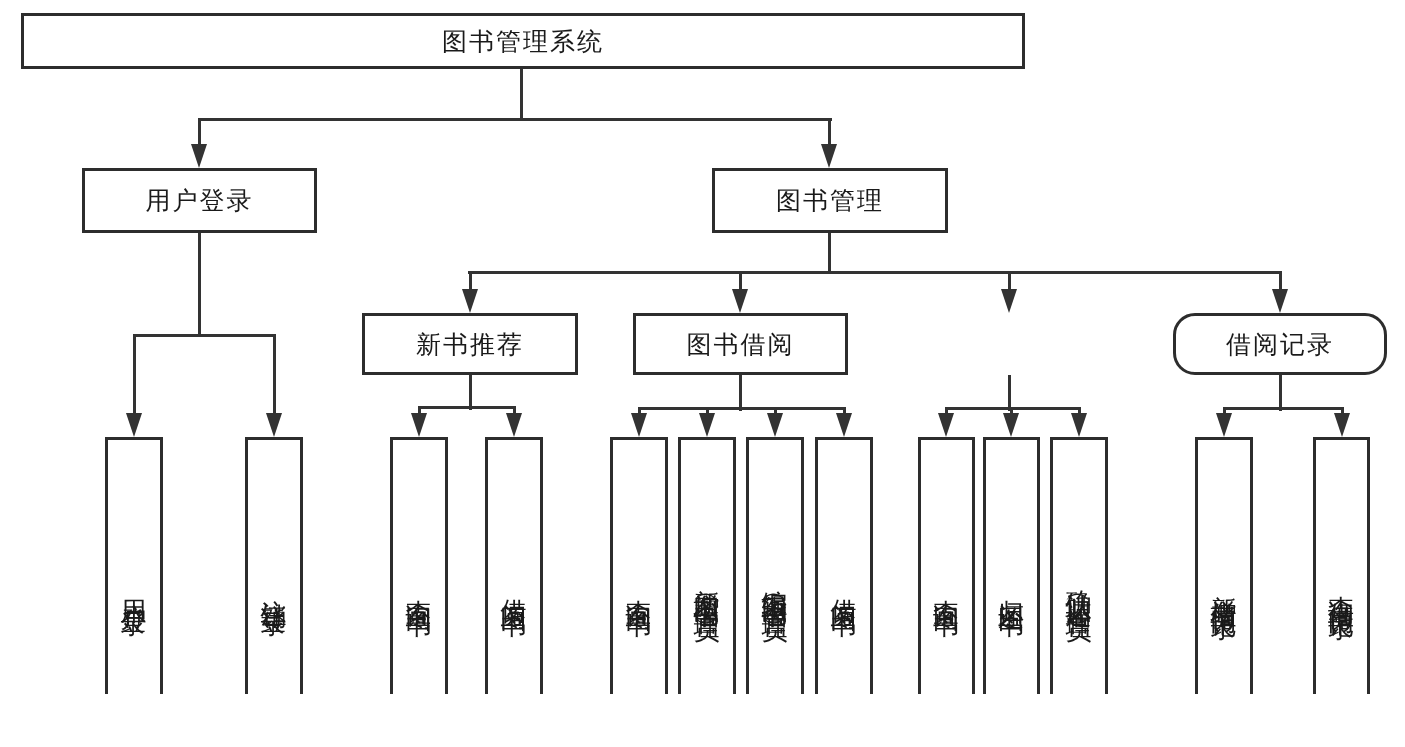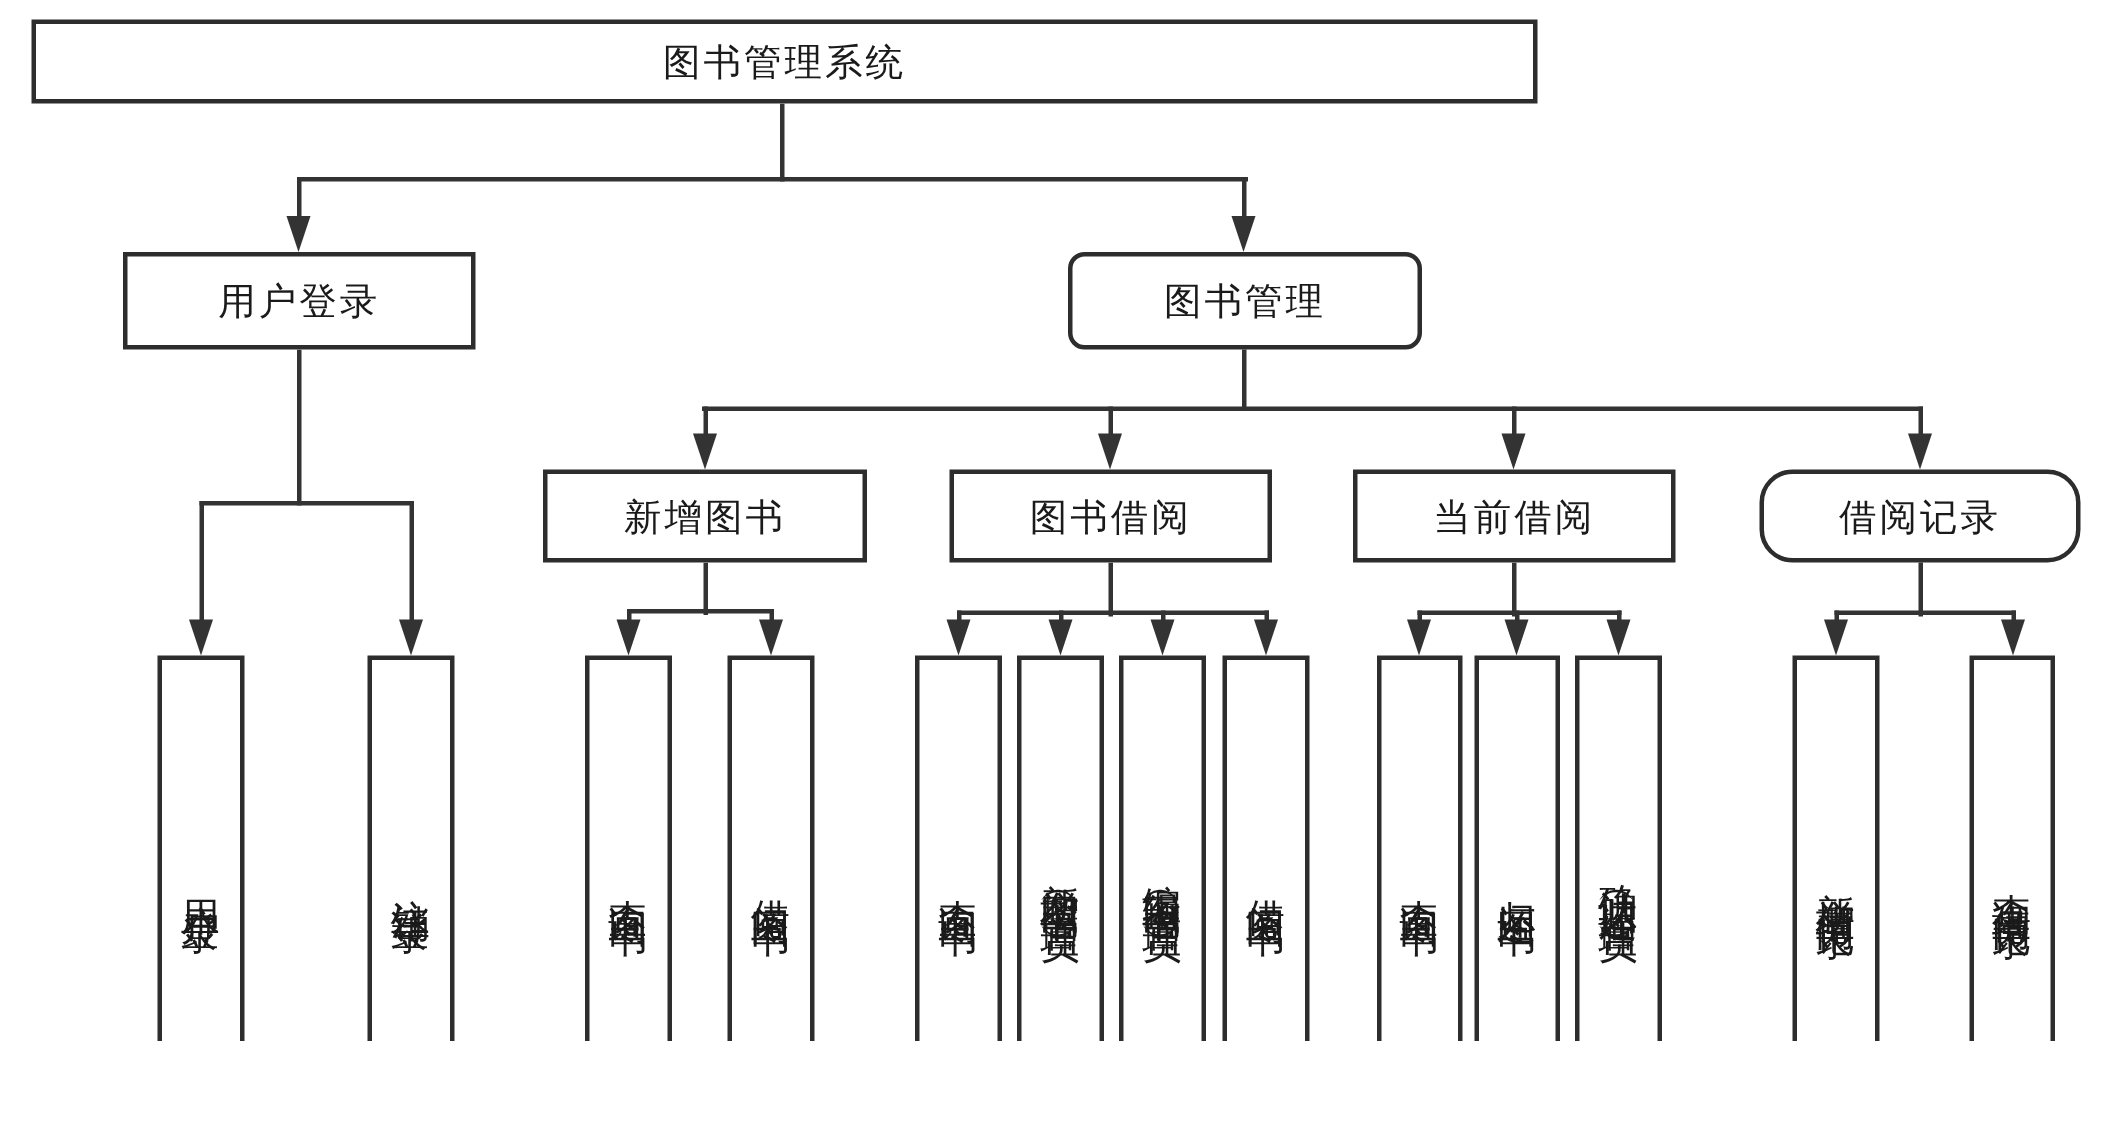--- a/index.html
+++ b/index.html
@@ -35,21 +35,21 @@
   .h{position:absolute;height:3px;background:#333;z-index:1;}
   .arrow{
     position:absolute;width:0;height:0;z-index:1;
     border-left:8px solid transparent;
     border-right:8px solid transparent;
     border-top:24px solid #333;
   }
   
   .b-root{left:21px;top:13px;width:1004px;height:56px;}
   .b-user-login{left:82px;top:168px;width:235px;height:65px;}
-  .b-book-mgmt{left:712px;top:168px;width:236px;height:65px;border-radius:11px;}
+  .b-book-mgmt{left:712px;top:168px;width:236px;height:65px;}
   .b-new-book{left:362px;top:313px;width:216px;height:62px;}
   .b-book-borrow{left:633px;top:313px;width:215px;height:62px;}
   .b-cur-borrow{left:902px;top:313px;width:215px;height:62px;}
   .b-borrow-rec{left:1173px;top:313px;width:214px;height:62px;border-radius:22px;}
   .b-l-login{left:105px;top:437px;width:58px;height:300px;}
   .b-l-logout{left:245px;top:437px;width:58px;height:300px;}
   .b-l-nbquery{left:390px;top:437px;width:58px;height:300px;}
   .b-l-nbborrow{left:485px;top:437px;width:58px;height:300px;}
   .b-l-bbquery{left:610px;top:437px;width:58px;height:300px;}
   .b-l-bbadd{left:678px;top:437px;width:58px;height:300px;}
@@ -151,23 +151,22 @@
   <div class="h c-l2-h"></div>
   <div class="v c-l2-a1s"></div>
   <div class="arrow c-l2-a1h"></div>
   <div class="v c-l2-a2s"></div>
   <div class="arrow c-l2-a2h"></div>
   <div class="v c-l2-a3s"></div>
   <div class="arrow c-l2-a3h"></div>
   <div class="v c-l2-a4s"></div>
   <div class="arrow c-l2-a4h"></div>
 
-  <div class="node b-new-book">新增图书</div>
+  <div class="node b-new-book">新书推荐</div>
   <div class="node b-book-borrow">图书借阅</div>
-  <div class="node b-cur-borrow">当前借阅</div>
   <div class="node b-borrow-rec">借阅记录</div>
 
   <div class="v c-ul-stem"></div>
   <div class="h c-ul-h"></div>
   <div class="v c-ul-a1s"></div>
   <div class="arrow c-ul-a1h"></div>
   <div class="v c-ul-a2s"></div>
   <div class="arrow c-ul-a2h"></div>
 
   <div class="v c-nb-stem"></div>

